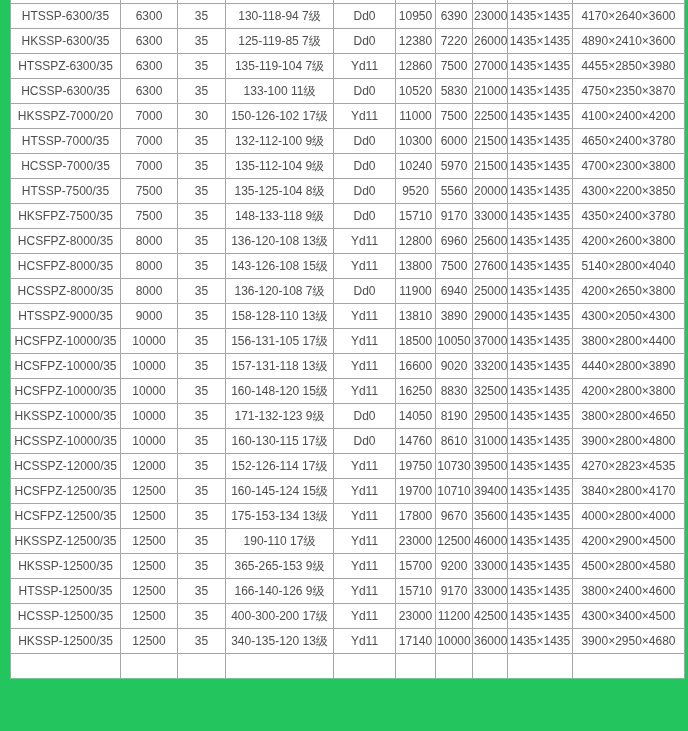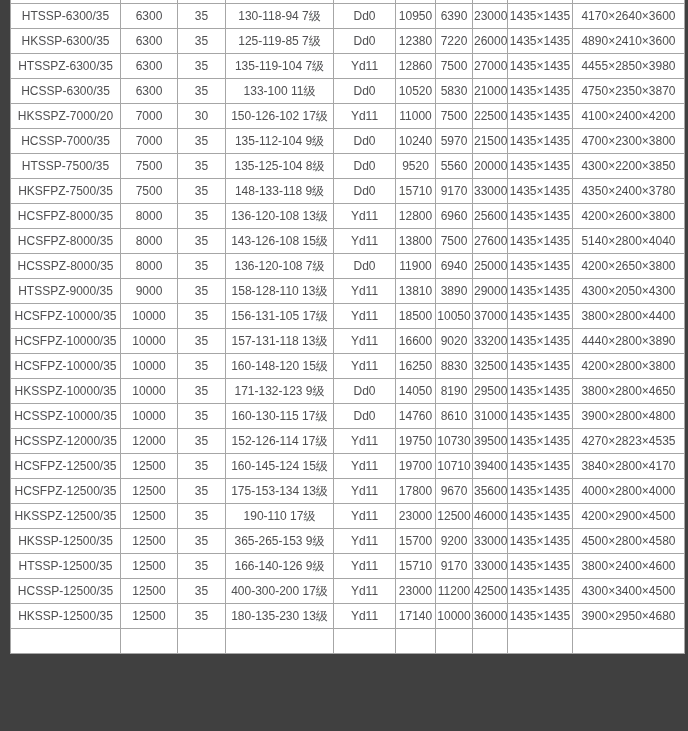--- a/index.html
+++ b/index.html
@@ -5,21 +5,21 @@
   html, body {
     margin: 0;
     padding: 0;
     background: #ffffff;
   }
   .viewport {
     position: relative;
     width: 688px;
     height: 731px;
     overflow: hidden;
-    background: #404040;
+    background: #22c55e;
   }
   table.spec {
     position: absolute;
     left: 10px;
     top: -22px;
     border-collapse: collapse;
     table-layout: fixed;
     width: 674px;
     font-family: "Liberation Sans", "DejaVu Sans", sans-serif;
     font-size: 12px;
@@ -126,20 +126,32 @@
           <td>30</td>
           <td>150-126-102 17级</td>
           <td>Yd11</td>
           <td>11000</td>
           <td>7500</td>
           <td>22500</td>
           <td>1435×1435</td>
           <td>4100×2400×4200</td>
         </tr>
         <tr>
+          <td>HTSSP-7000/35</td>
+          <td>7000</td>
+          <td>35</td>
+          <td>132-112-100 9级</td>
+          <td>Dd0</td>
+          <td>10300</td>
+          <td>6000</td>
+          <td>21500</td>
+          <td>1435×1435</td>
+          <td>4650×2400×3780</td>
+        </tr>
+        <tr>
           <td>HCSSP-7000/35</td>
           <td>7000</td>
           <td>35</td>
           <td>135-112-104 9级</td>
           <td>Dd0</td>
           <td>10240</td>
           <td>5970</td>
           <td>21500</td>
           <td>1435×1435</td>
           <td>4700×2300×3800</td>
@@ -357,21 +369,21 @@
           <td>23000</td>
           <td>11200</td>
           <td>42500</td>
           <td>1435×1435</td>
           <td>4300×3400×4500</td>
         </tr>
         <tr>
           <td>HKSSP-12500/35</td>
           <td>12500</td>
           <td>35</td>
-          <td>180-135-230 13级</td>
+          <td>340-135-120 13级</td>
           <td>Yd11</td>
           <td>17140</td>
           <td>10000</td>
           <td>36000</td>
           <td>1435×1435</td>
           <td>3900×2950×4680</td>
         </tr>
         <tr class="filler" id="filler-bottom">
           <td></td>
           <td></td>

